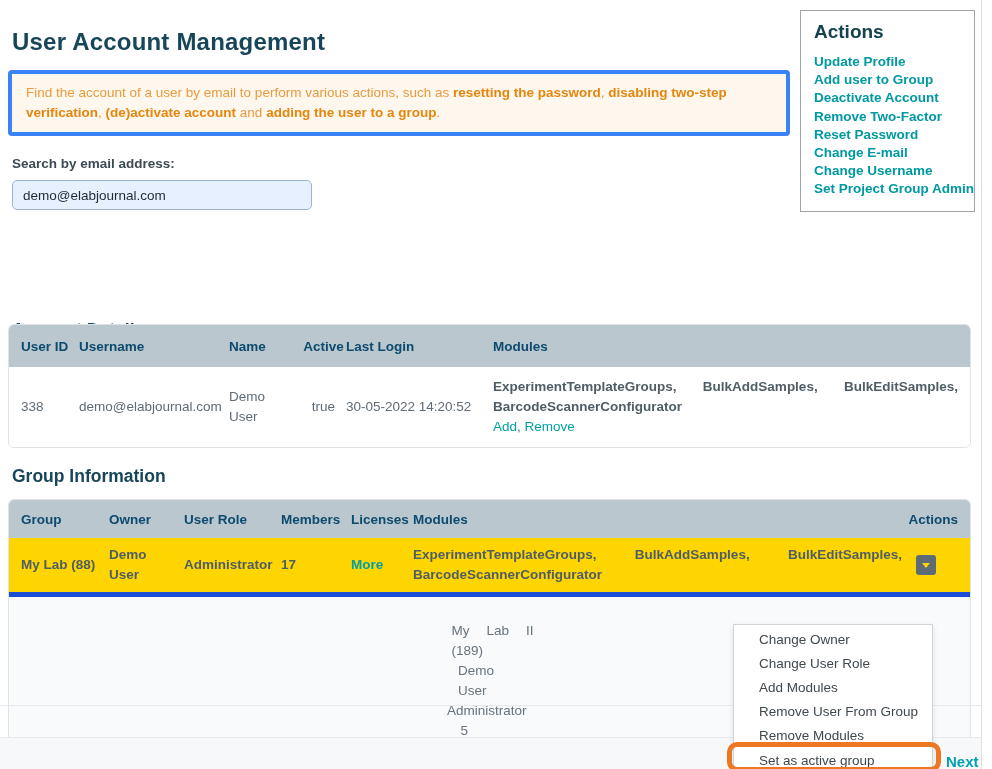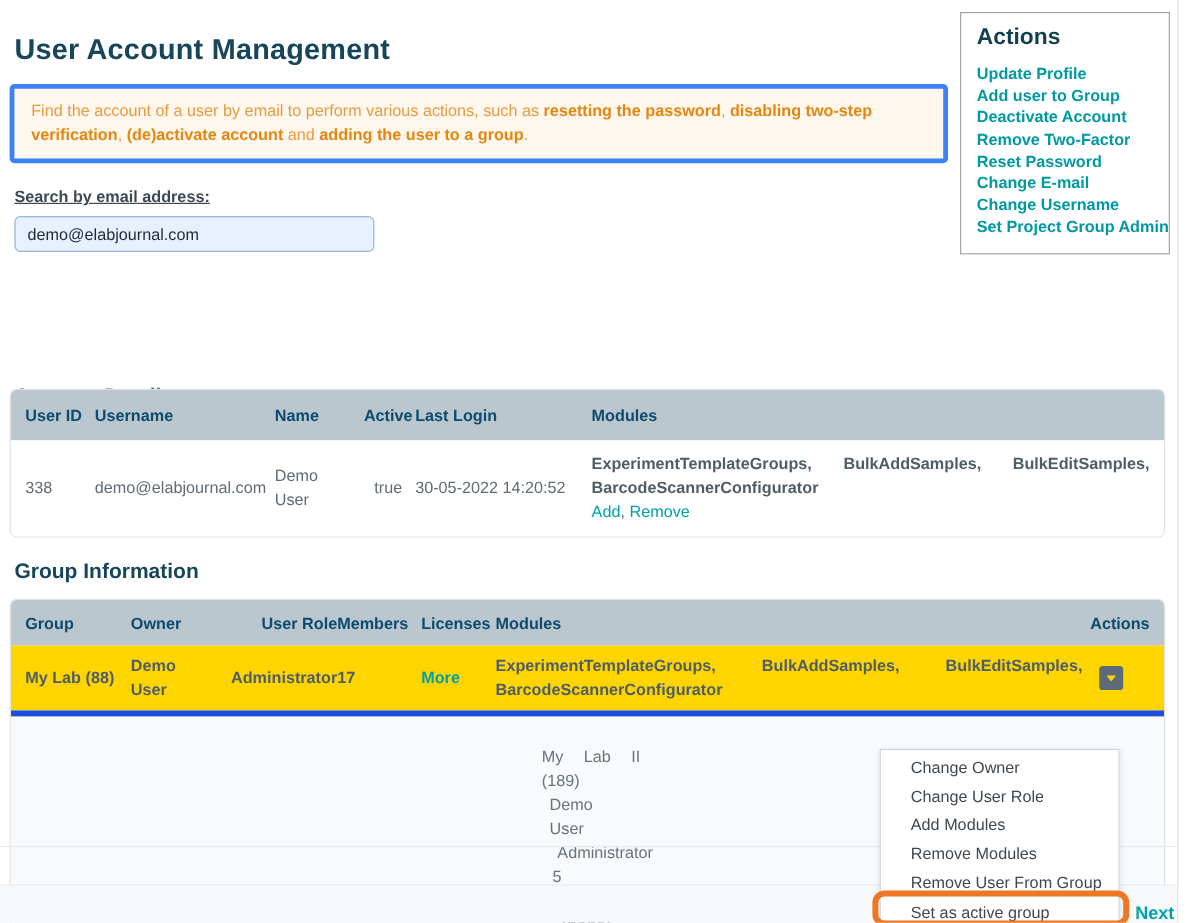--- a/index.html
+++ b/index.html
@@ -11,21 +11,21 @@
   }
   .page-divider { position: absolute; left: 981px; top: 0; width: 1px; height: 769px; background: #dcdfe3; }
 
   .page-title { position: absolute; left: 12px; top: 28px; font-size: 24px; font-weight: bold; color: #17465a; letter-spacing: 0.2px; }
 
   .alert { position: absolute; left: 8px; top: 70px; width: 782px; padding: 9px 14px;
     border: 4px solid #3b82f6; border-radius: 4px; background: #fdf7ed;
     color: #ea9a3e; line-height: 20px; font-size: 13.5px; }
   .alert b { color: #e5860f; }
 
-  .search-label { position: absolute; left: 12px; top: 156px; font-weight: bold; color: #3c4a54; text-decoration: underline; }
+  .search-label { position: absolute; left: 12px; top: 156px; font-weight: bold; color: #3c4a54; }
   .search-input { position: absolute; left: 12px; top: 180px; width: 300px; height: 30px;
     background: #e7f0fe; border: 1px solid #9cb3d6; border-radius: 5px;
     padding: 0 10px; font-size: 13.5px; color: #1f2933; font-family: inherit; }
 
   .actions-panel { position: absolute; left: 800px; top: 10px; width: 175px; height: 202px;
     background: #ffffff; border: 1px solid #9fa5aa; padding: 10px 13px; }
   .actions-panel h2 { font-size: 19px; font-weight: bold; color: #13414f; margin-bottom: 10px; }
   .actions-panel a { display: block; color: #0099a2; font-weight: bold; font-size: 13.5px;
     line-height: 18.2px; text-decoration: none; cursor: pointer; white-space: nowrap; }
 
@@ -52,21 +52,21 @@
   .c-modules1 { flex: 1; padding-right: 12px; }
 
   #account-table .trow { background: #ffffff; padding-top: 10px; padding-bottom: 10px; line-height: 20px; }
   .modules-text { font-weight: bold; color: #4f5e66; text-align: justify; line-height: 20px; }
   .modules-links { line-height: 20px; }
   .teal-link { color: #00a0a6; text-decoration: none; cursor: pointer; }
 
   
   .c-group { width: 88px; padding-right: 6px; }
   .c-owner { width: 75px; padding-right: 28px; }
-  .c-role { width: 97px; text-align: right; }
+  .c-role { width: 97px; }
   .c-members { width: 70px; }
   .c-licenses { width: 62px; }
   .c-modules2 { flex: 1; padding-right: 14px; }
   .c-actions { width: 54px; padding-right: 12px; text-align: right; }
 
   .grow-active { background: #ffd500; color: #4f5e66; font-weight: bold;
     padding-top: 7px; padding-bottom: 7px; line-height: 20px; }
   .grow-normal { background: #f8fafb; color: #68737d; border-top: 5px solid #1d4ed8;
     padding-top: 24px; padding-bottom: 8px; line-height: 20px; flex-direction: column; }
   .justify-cell { text-align: justify; }
@@ -187,20 +187,20 @@
 </div>
 
 <div class="footer-rule-1"></div>
 <div class="footer-rule-2"></div>
 <div class="footer-band"></div>
 
 <div class="context-menu">
   <div class="menu-item">Change Owner</div>
   <div class="menu-item">Change User Role</div>
   <div class="menu-item">Add Modules</div>
+  <div class="menu-item">Remove User From Group</div>
   <div class="menu-item">Remove Modules</div>
-  <div class="menu-item">Remove User From Group</div>
   <div class="menu-item">Set as active group</div>
 </div>
 
 <div class="annotation"></div>
 
 <a class="next-link">Next</a>
 
 </body></html>

